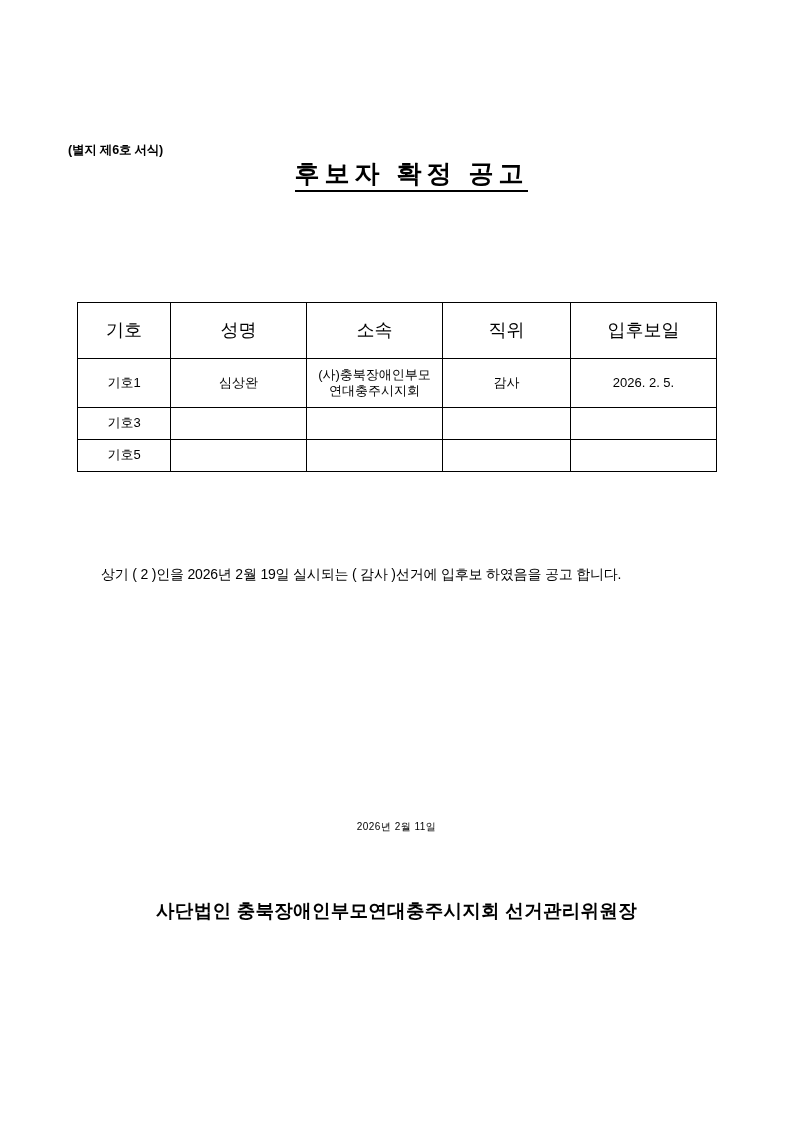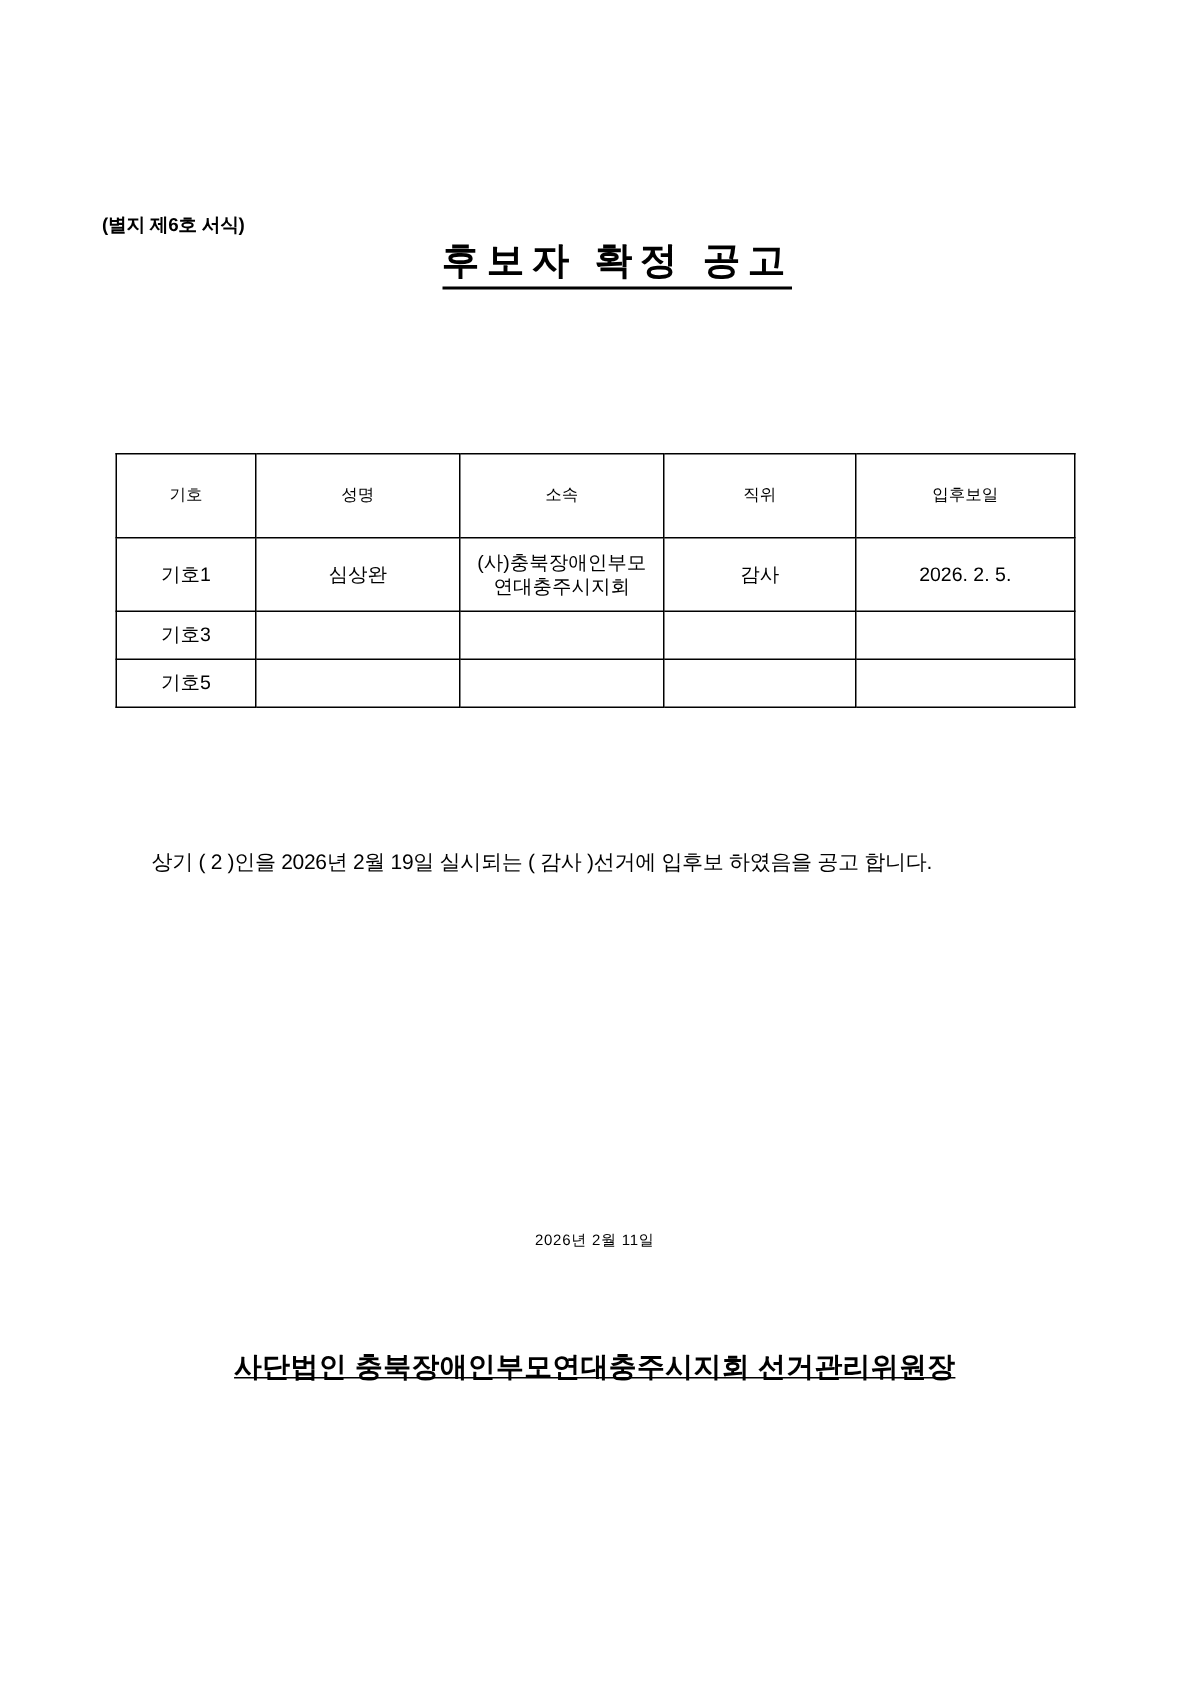--- a/index.html
+++ b/index.html
@@ -61,21 +61,21 @@
     border: 1px solid #000000;
     text-align: center;
     vertical-align: middle;
     font-size: 13px;
     font-weight: normal;
     padding: 0;
     line-height: 1.25;
   }
   table.cand-table thead th {
     height: 55px;
-    font-size: 11px;
+    font-size: 18px;
   }
   table.cand-table tbody tr.filled td {
     height: 48px;
   }
   table.cand-table tbody tr.empty td {
     height: 31px;
   }
   td.affil {
     font-size: 12px;
     line-height: 1.3;
@@ -110,21 +110,20 @@
 
   .signature {
     position: absolute;
     left: 0;
     right: 0;
     top: 898px;
     text-align: center;
     font-size: 18.5px;
     font-weight: bold;
     letter-spacing: 0.3px;
-    text-decoration: underline;
   }
 </style>
 </head>
 <body>
 
 <div class="page">
 
   <div class="form-no">(별지 제6호 서식)</div>
 
   <div class="doc-title"><span>후보자 확정 공고</span></div>

